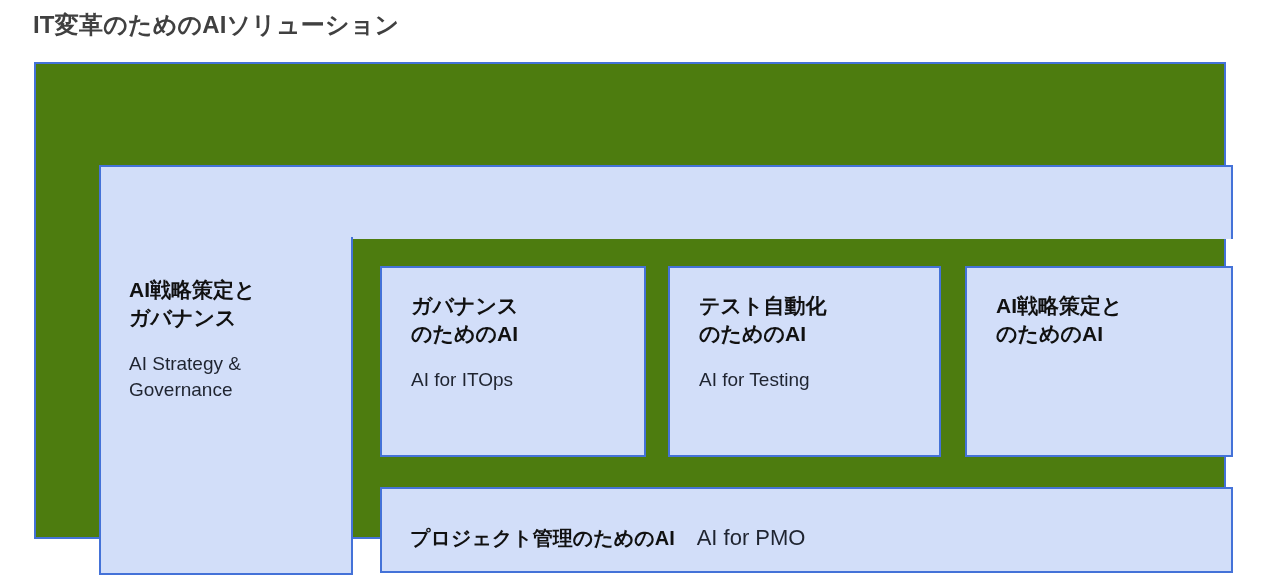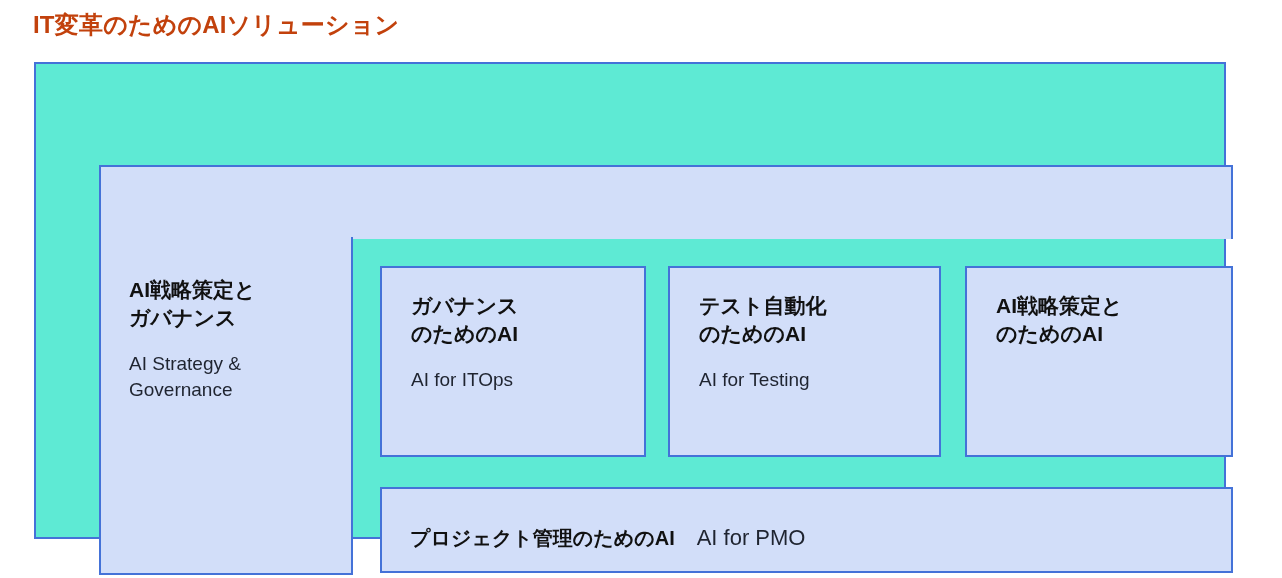--- a/index.html
+++ b/index.html
@@ -17,33 +17,33 @@
   }
 
   
   #slide-title {
     position: absolute;
     left: 33px;
     top: 9px;
     font-size: 24px;
     font-weight: bold;
     letter-spacing: 0.2px;
-    color: #c2410c;
+    color: #404040;
     white-space: nowrap;
   }
 
   
   #outer-frame {
     position: absolute;
     left: 34px;
     top: 62px;
     width: 1192px;
     height: 477px;
     border: 2px solid #4472D8;
-    background: #5eead4;
+    background: #4d7c0f;
     box-sizing: border-box;
   }
 
   
   .shaded {
     position: absolute;
     background: #D2DEF9;
     border: 2px solid #4472D8;
     box-sizing: border-box;
   }

